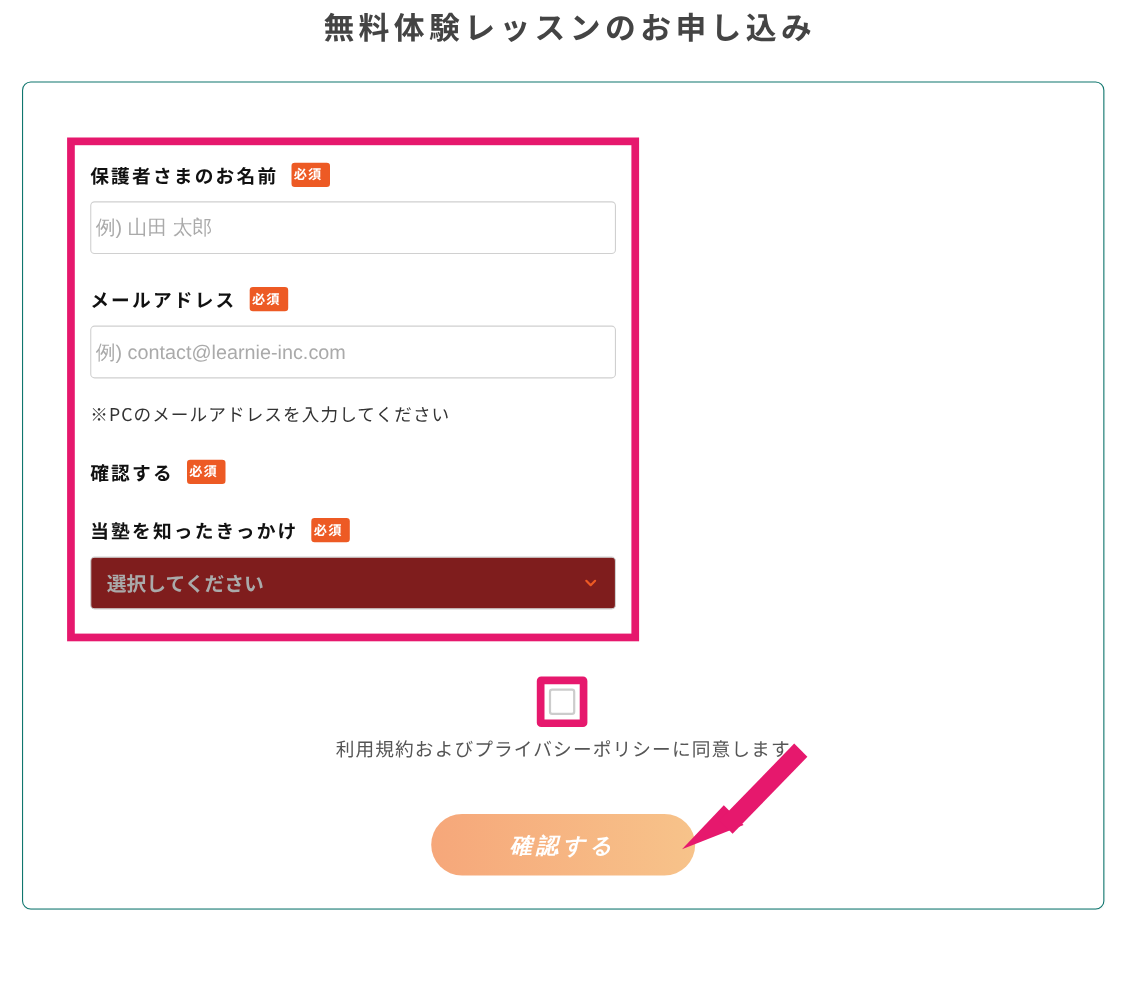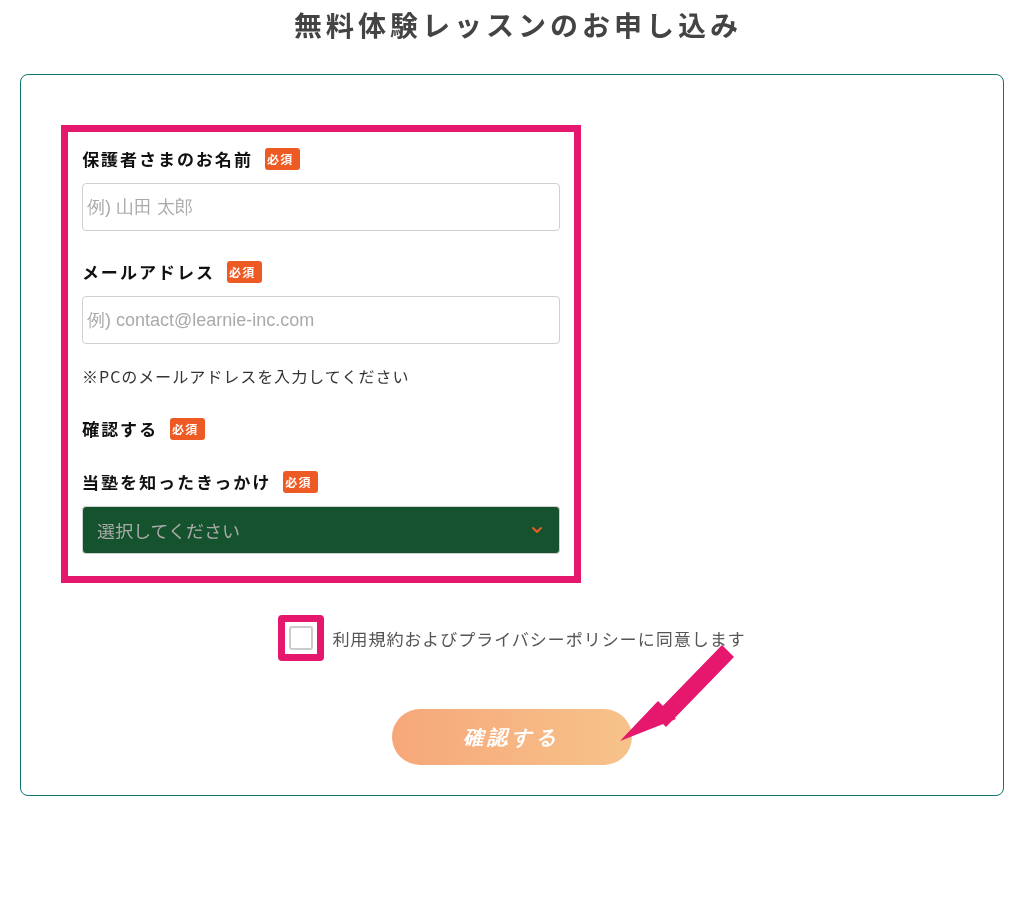--- a/index.html
+++ b/index.html
@@ -68,42 +68,44 @@
   .text-input::placeholder { color: #aaa; }
   .select-wrap { position: relative; width: 100%; }
   .select-placeholder {
     width: 100%;
     height: 48px;
     border: 1px solid #d0d0d0;
     border-radius: 4px;
     padding: 0 14px;
     font-size: 18px;
     color: #aaa;
-    background: #14532d;
+    background: #7f1d1d;
     display: flex;
     align-items: center;
     justify-content: space-between;
     cursor: pointer;
+    font-weight: bold;
   }
   .chevron-down {
     width: 16px; height: 16px;
     color: #ed5a24;
   }
   .help-note {
     font-weight: 400;
     font-size: 16px;
     margin-top: 20px;
     letter-spacing: 1px;
   }
   .consent-row {
     display: flex;
     align-items: center;
     justify-content: center;
     gap: 6px;
     margin-bottom: 48px;
+    flex-direction: column;
   }
   .checkbox-highlight {
     border: 7px solid #e6186d;
     border-radius: 4px;
     padding: 4px;
     display: inline-flex;
     align-items: center;
     justify-content: center;
     margin-right: 2px;
   }

